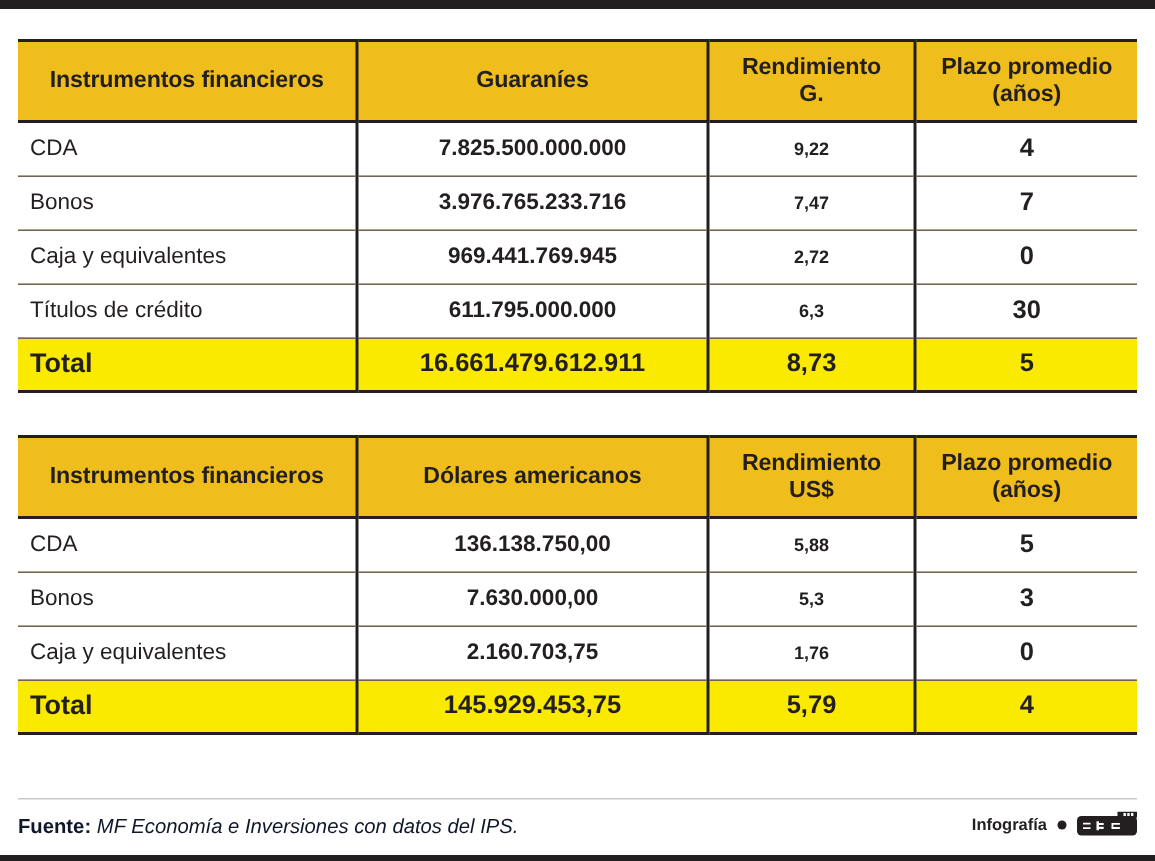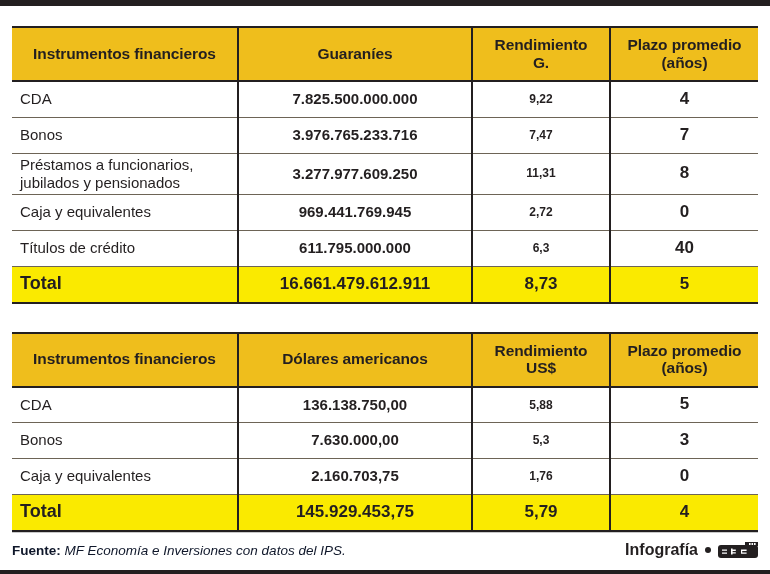--- a/index.html
+++ b/index.html
@@ -170,21 +170,21 @@
   .source .txt {
     font-style: italic;
   }
   .credit {
     position: absolute;
     right: 0;
     top: 3px;
     display: flex;
     align-items: center;
     gap: 6px;
-    font-size: 16px;
+    font-size: 11px;
     font-weight: bold;
     color: #231f20;
     white-space: nowrap;
   }
   .credit .dot {
     display: inline-block;
     width: 6px;
     height: 6px;
     background: #231f20;
     border-radius: 50%;
@@ -240,42 +240,33 @@
         <tr>
           <td class="cell-name">
               <span class="two-line">Bonos</span>
             </td>
           <td class="cell-amount">3.976.765.233.716</td>
           <td class="cell-yield">7,47</td>
           <td class="cell-term">7</td>
         </tr>
         <tr>
           <td class="cell-name">
-            <span class="two-line">Préstamos a funcionarios,</span>
-            <span class="two-line">jubilados y pensionados</span>
-          </td>
-          <td class="cell-amount">3.277.977.609.250</td>
-          <td class="cell-yield">11,31</td>
-          <td class="cell-term">8</td>
-        </tr>
-        <tr>
-          <td class="cell-name">
               <span class="two-line">Caja y equivalentes</span>
             </td>
           <td class="cell-amount">969.441.769.945</td>
           <td class="cell-yield">2,72</td>
           <td class="cell-term">0</td>
         </tr>
         <tr>
           <td class="cell-name">
               <span class="two-line">Títulos de crédito</span>
             </td>
           <td class="cell-amount">611.795.000.000</td>
           <td class="cell-yield">6,3</td>
-          <td class="cell-term">40</td>
+          <td class="cell-term">30</td>
         </tr>
         <tr class="total-row">
           <td class="cell-name">
               <span class="two-line">Total</span>
             </td>
           <td class="cell-amount">16.661.479.612.911</td>
           <td class="cell-yield">8,73</td>
           <td class="cell-term">5</td>
         </tr>
       </tbody>

